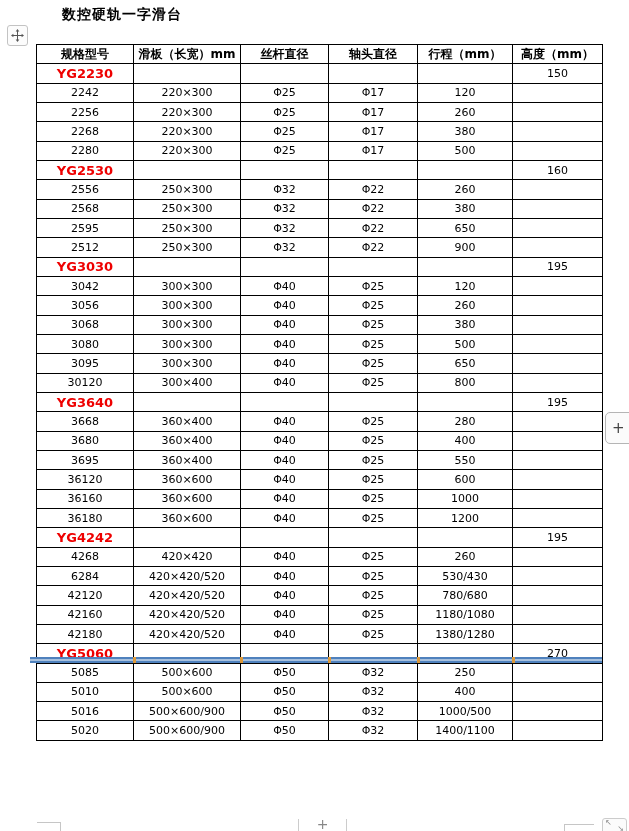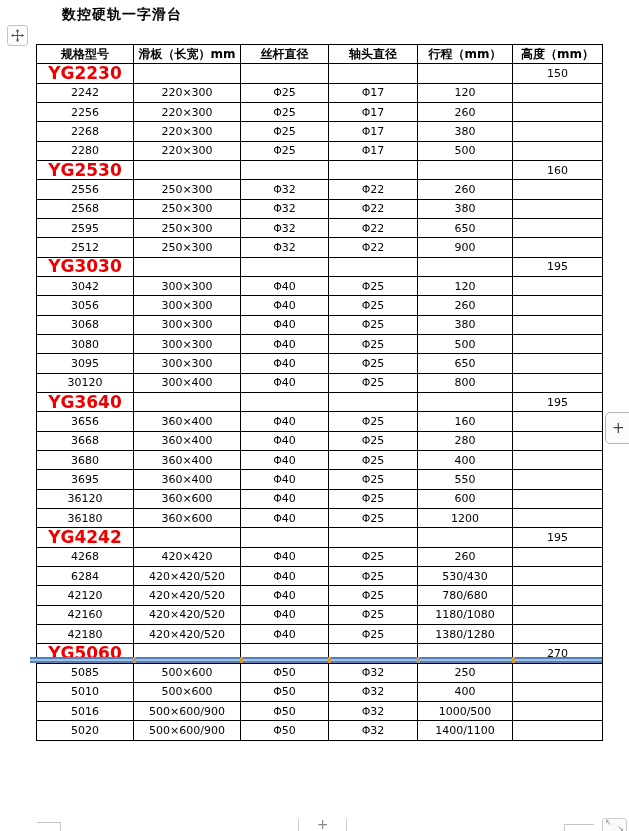--- a/index.html
+++ b/index.html
@@ -14,21 +14,21 @@
   .move-handle { position:absolute; left:7px; top:25px; width:21px; height:21px;
                  border:1px solid #c3c3c3; border-radius:3px; background:#fcfcfc;
                  display:flex; align-items:center; justify-content:center; cursor:move; }
 
   table.spec { position:absolute; left:36px; top:44px; border-collapse:collapse;
                table-layout:fixed; width:566px; }
   .spec th, .spec td { border:1px solid #000; height:19.33px; padding:0 2px;
                text-align:center; vertical-align:middle; font-size:11px; line-height:1;
                white-space:nowrap; overflow:hidden; }
   .spec th { font-size:12px; font-weight:bold; }
-  .spec td.series { color:#ee0000; font-weight:bold; font-size:17px; }
+  .spec td.series { color:#ee0000; font-weight:bold; font-size:13px; }
 
   .divider { position:absolute; left:30px; top:657px; width:572px; height:6px; z-index:5;
              background:linear-gradient(to bottom,#4f81bd 0 2px,#a7c0dd 2px 4px,#4f81bd 4px 6px); }
   .divider .tick { position:absolute; top:0; width:3px; height:6px; background:#dd9a3c; }
 
   .plus-right { position:absolute; left:605px; top:412px; width:30px; height:32px;
                 border:1px solid #b5b5b5; border-radius:5px; background:#fbfbfb;
                 display:flex; align-items:center; justify-content:flex-start;
                 padding-left:6px; font-size:15px; color:#444; z-index:6; }
 
@@ -225,28 +225,20 @@
     </tr>
         <tr class="series-row">
       <td class="series">YG3640</td>
       <td></td>
       <td></td>
       <td></td>
       <td></td>
       <td>195</td>
     </tr>
         <tr>
-      <td>3656</td>
-      <td>360×400</td>
-      <td>Φ40</td>
-      <td>Φ25</td>
-      <td>160</td>
-      <td></td>
-    </tr>
-        <tr>
       <td>3668</td>
       <td>360×400</td>
       <td>Φ40</td>
       <td>Φ25</td>
       <td>280</td>
       <td></td>
     </tr>
         <tr>
       <td>3680</td>
       <td>360×400</td>
@@ -262,20 +254,28 @@
       <td>Φ25</td>
       <td>550</td>
       <td></td>
     </tr>
         <tr>
       <td>36120</td>
       <td>360×600</td>
       <td>Φ40</td>
       <td>Φ25</td>
       <td>600</td>
+      <td></td>
+    </tr>
+        <tr>
+      <td>36160</td>
+      <td>360×600</td>
+      <td>Φ40</td>
+      <td>Φ25</td>
+      <td>1000</td>
       <td></td>
     </tr>
         <tr>
       <td>36180</td>
       <td>360×600</td>
       <td>Φ40</td>
       <td>Φ25</td>
       <td>1200</td>
       <td></td>
     </tr>

